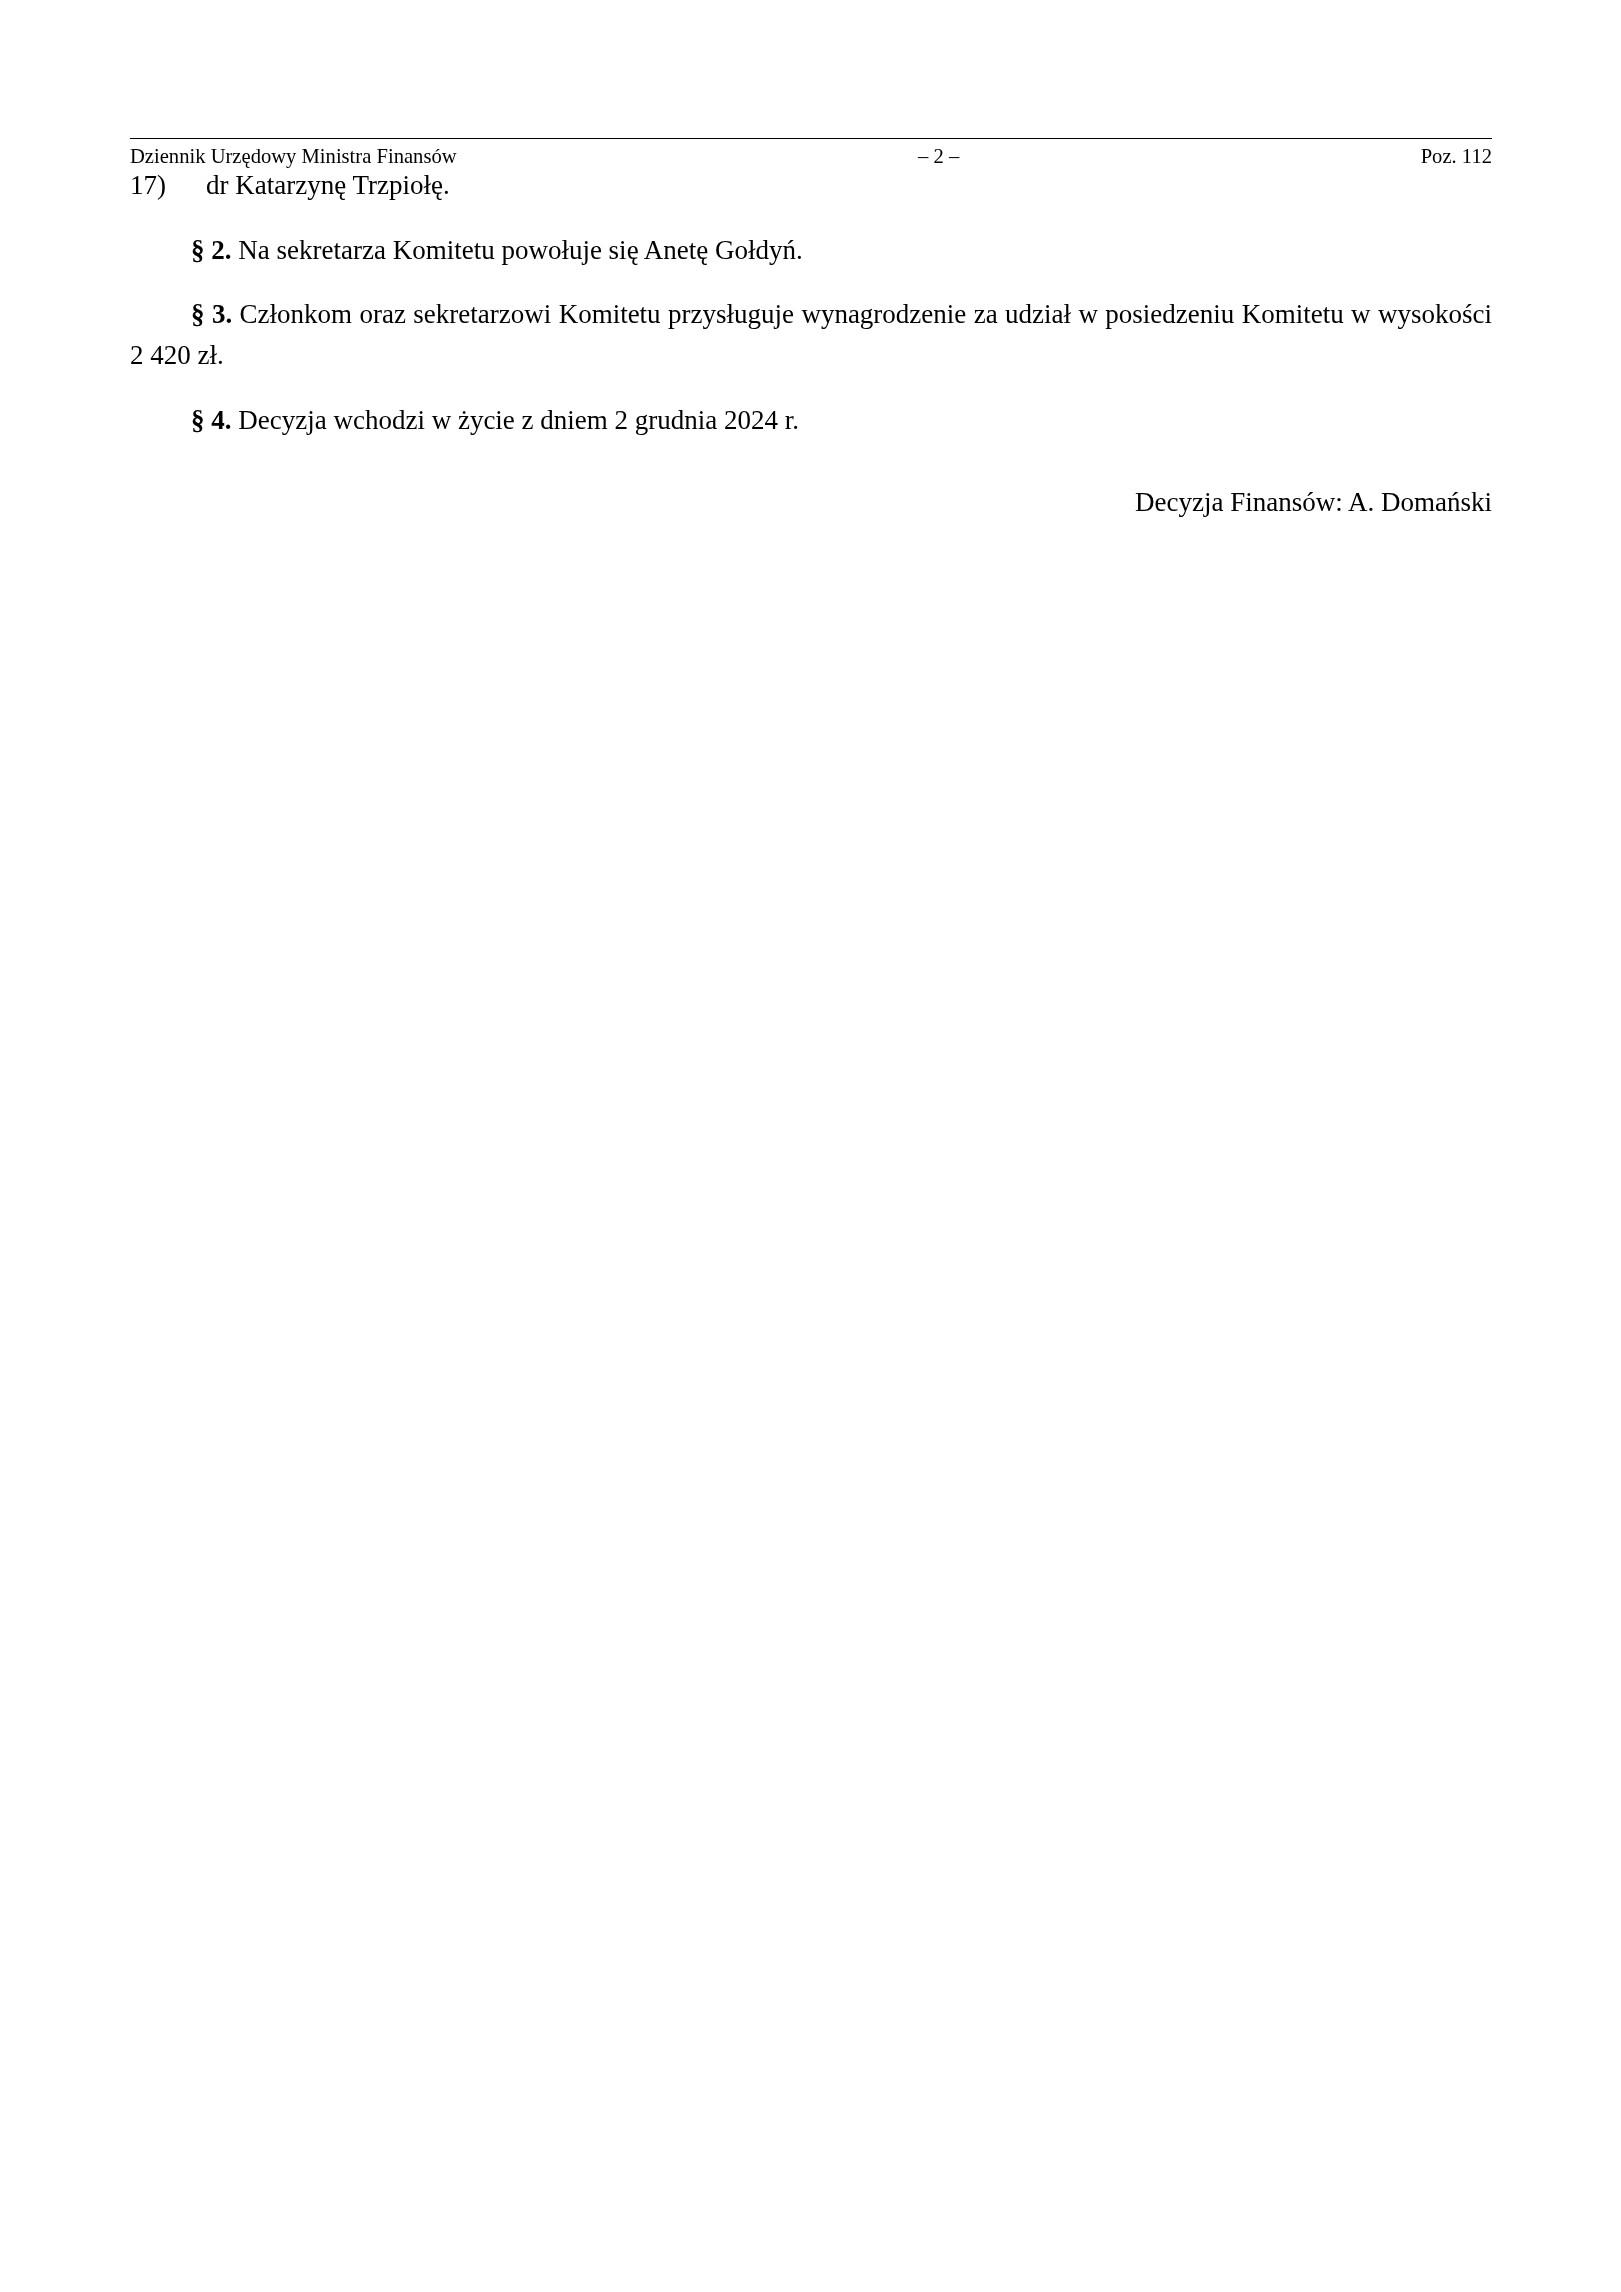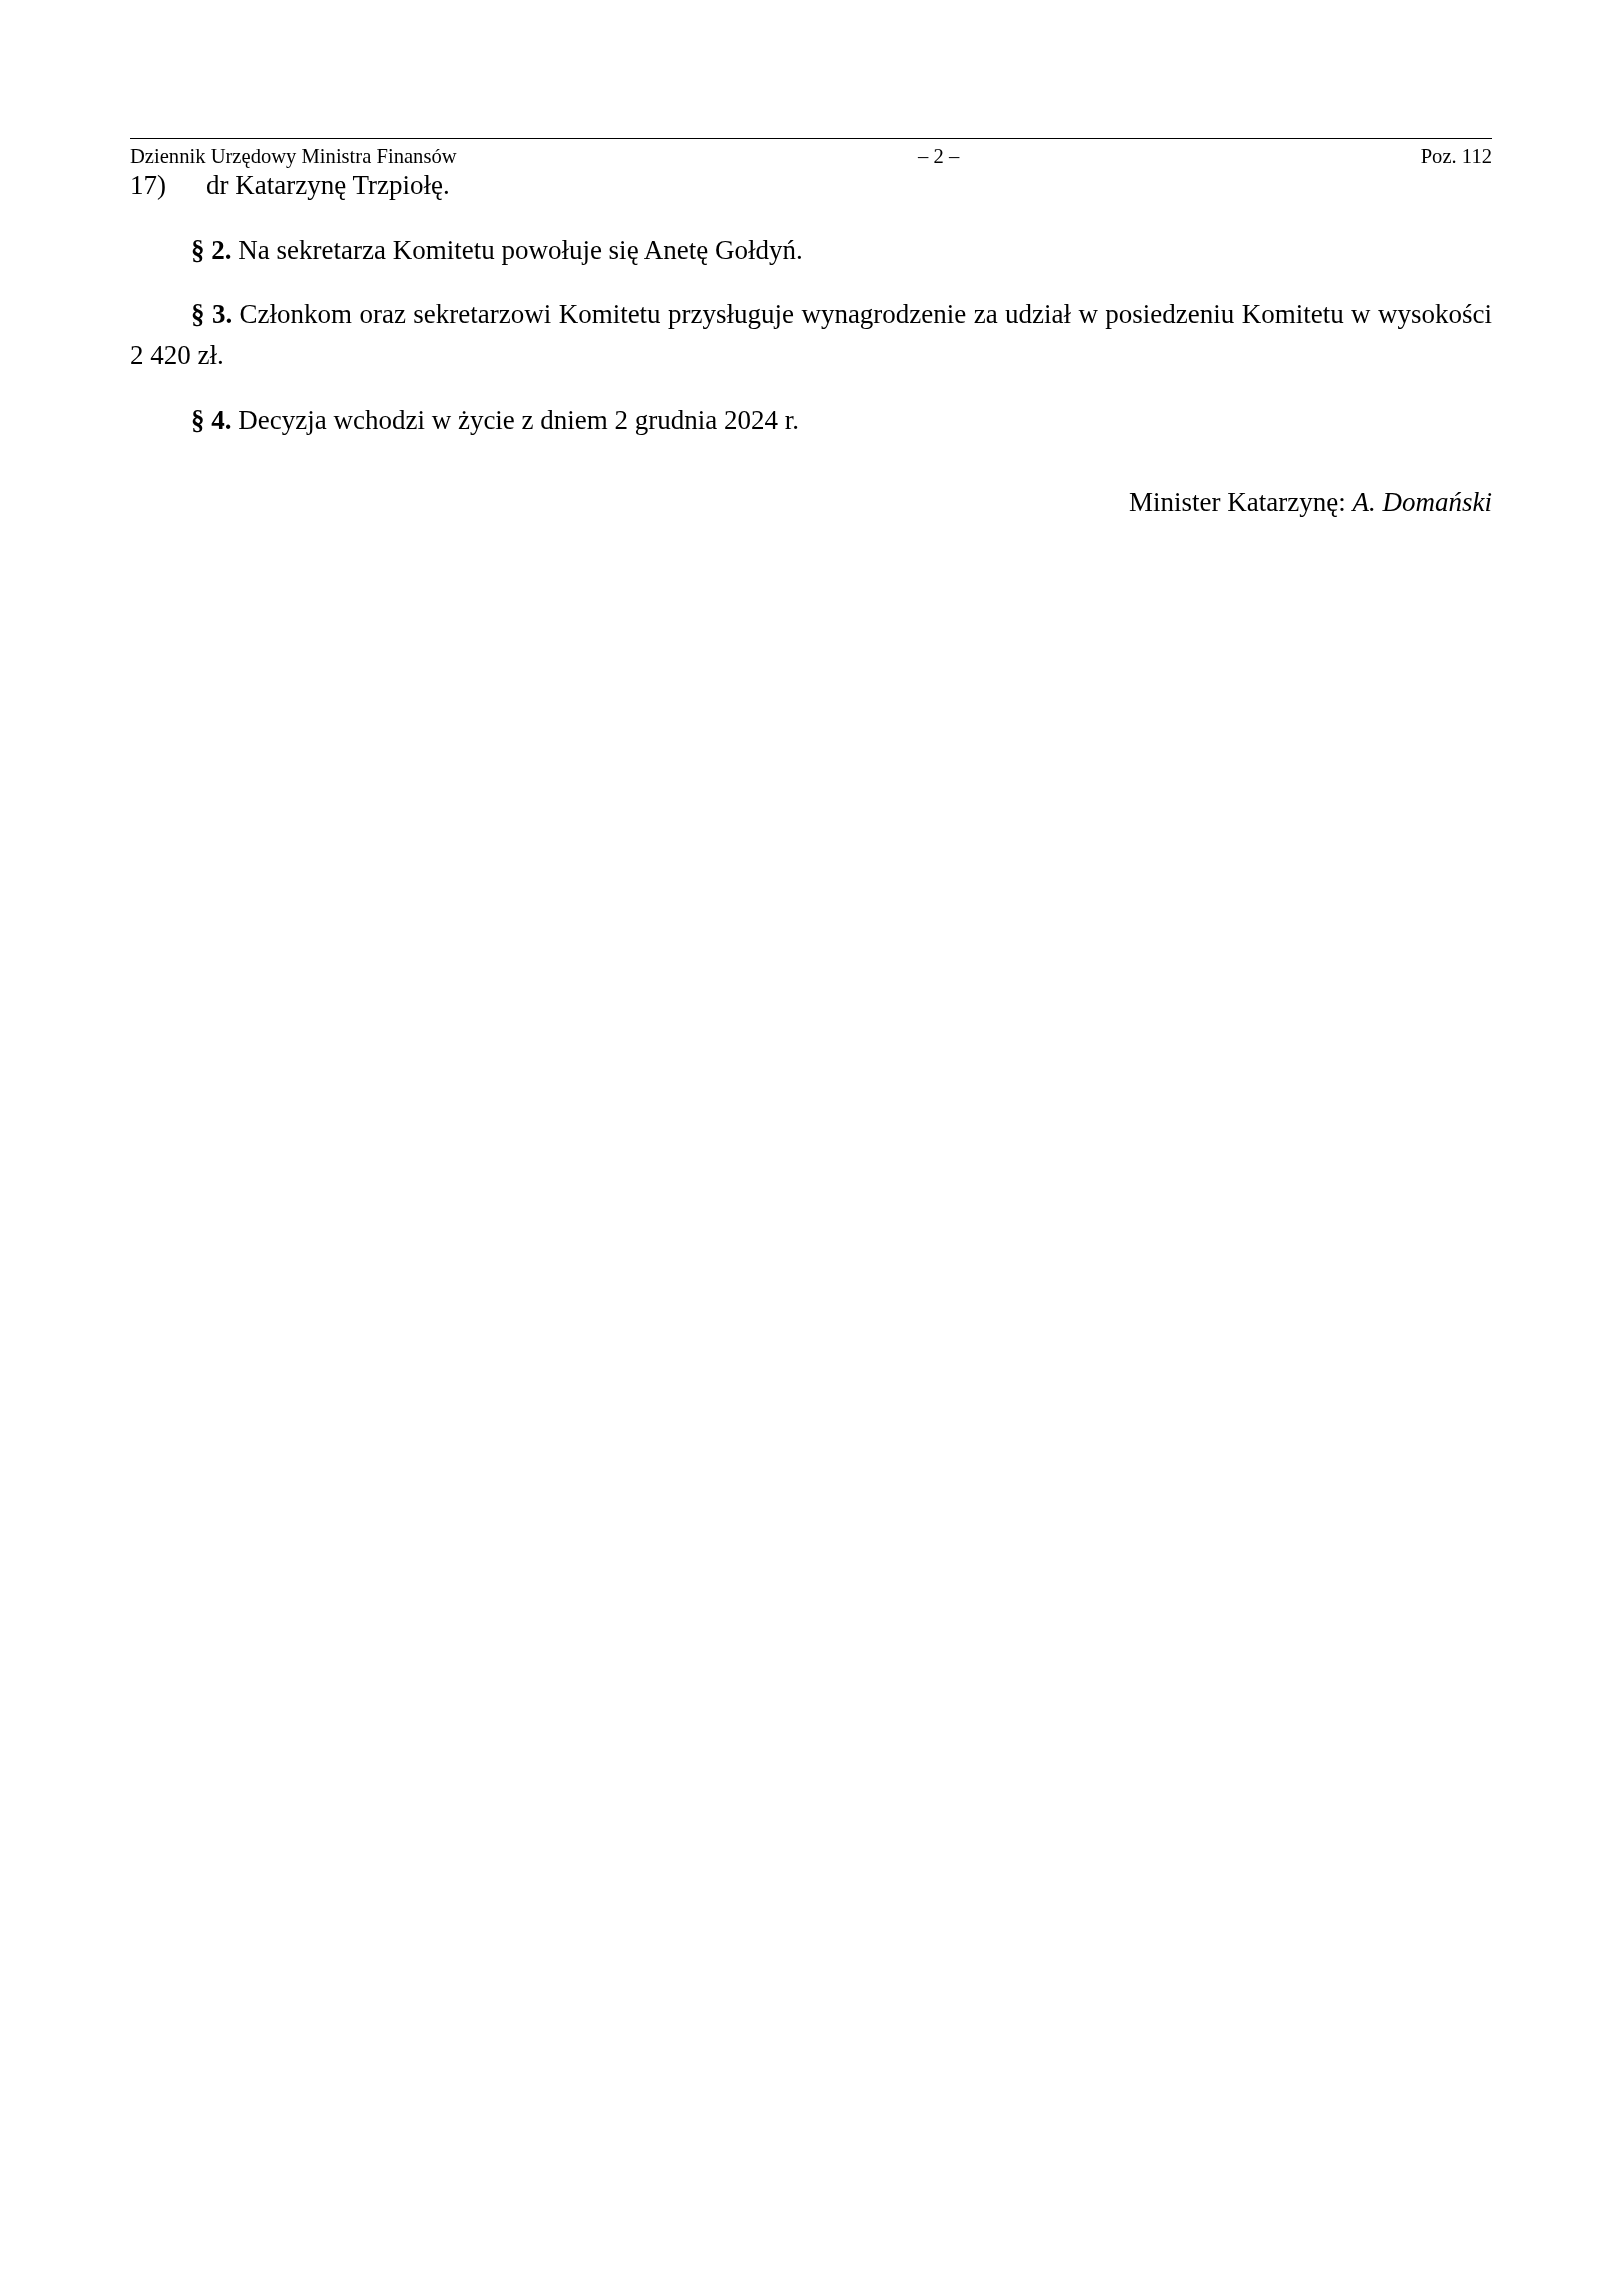--- a/index.html
+++ b/index.html
@@ -84,21 +84,20 @@
   .sec {
     font-weight: bold;
   }
   .signature {
     margin-top: 41px;
     text-align: right;
     text-indent: 0;
     font-size: 27px;
   }
   .signature .name {
-    font-style: italic;
   }
 </style>
 </head>
 <body>
 
 <div class="page">
 
   <div class="header">
     <span class="header-left">Dziennik Urzędowy Ministra Finansów</span>
     <span class="header-center">– 2 –</span>
@@ -119,18 +118,18 @@
 
     <p class="para">
       <span class="sec">§ 3.</span><span> Członkom oraz sekretarzowi Komitetu przysługuje wynagrodzenie za udział w posiedzeniu Komitetu w wysokości 2 420 zł.</span>
     </p>
 
     <p class="para">
       <span class="sec">§ 4.</span><span> Decyzja wchodzi w życie z dniem 2 grudnia 2024 r.</span>
     </p>
 
     <div class="signature">
-      <span>Minister Katarzynę: </span><span class="name">A. Domański</span>
+      <span>Decyzja Finansów: </span><span class="name">A. Domański</span>
     </div>
 
   </div>
 </div>
 
 
 </body></html>

